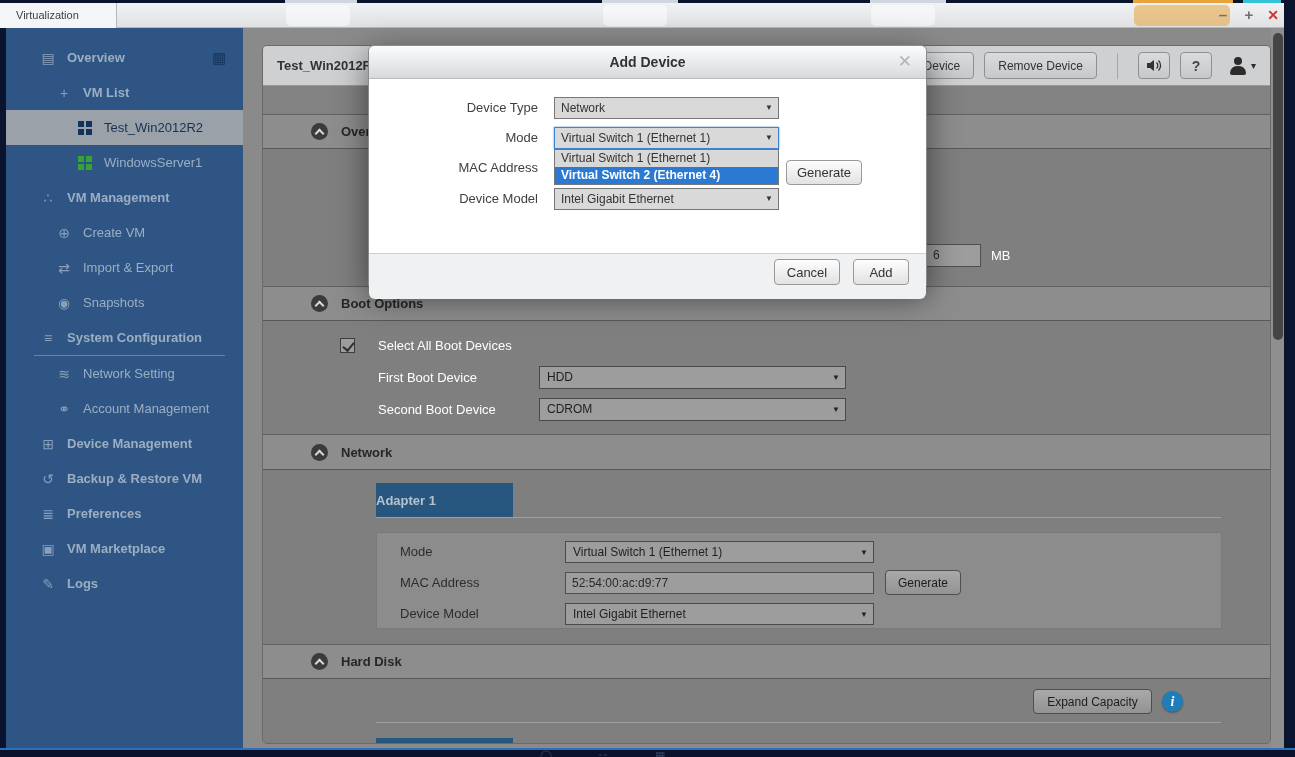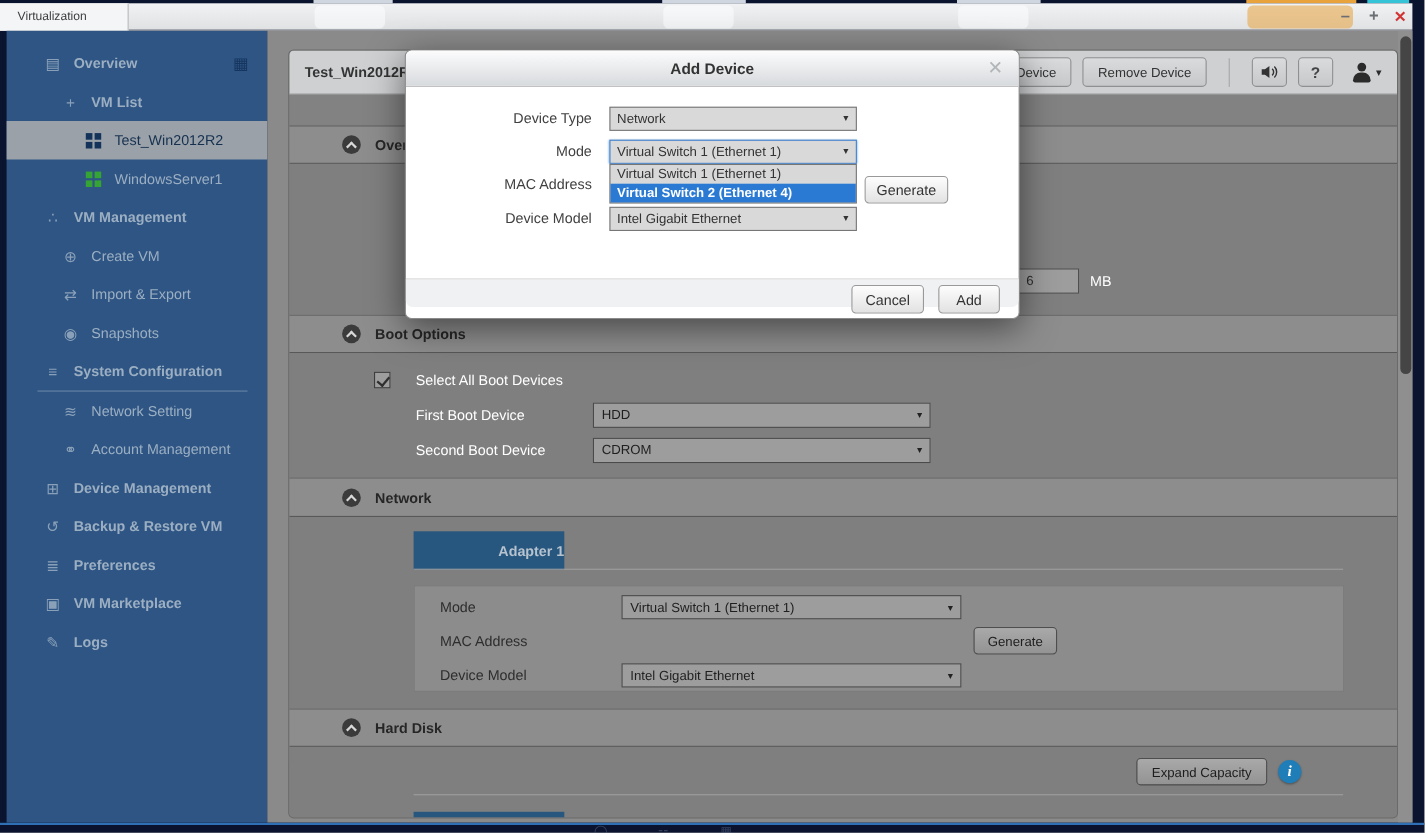--- a/index.html
+++ b/index.html
@@ -66,21 +66,21 @@
   .sel { position:absolute; background:#9d9d9d; border:1px solid #4a4a4a; color:#1f1f1f;
     font-size:12px; line-height:21px; padding:0 20px 0 7px; height:23px; white-space:nowrap; overflow:hidden; cursor:pointer; }
   .sel .arrow { position:absolute; right:5px; top:0; line-height:21px; font-size:8px; color:#222; }
   .field-label { position:absolute; font-size:13px; color:#ffffff; line-height:23px; }
 
   .cb { position:absolute; width:15px; height:15px; background:#9d9d9d; border:1px solid #3d3d3d; cursor:pointer; }
   .cb::after { content:""; position:absolute; left:4px; top:1px; width:5px; height:9px;
     border-right:2px solid #2e2e2e; border-bottom:2px solid #2e2e2e; transform:rotate(40deg); }
 
   .adapter-tab { position:absolute; left:113px; top:13px; width:137px; height:35px; background:var(--accent_blue,#27567f);
-    color:#b6c2ce; font-size:13px; font-weight:bold; text-align:right; line-height:35px; cursor:pointer; }
+    color:#b6c2ce; font-size:13px; font-weight:bold; text-align:left; line-height:35px; cursor:pointer; }
   .tab-line { position:absolute; left:113px; top:47px; width:845px; height:1px; background:#9f9f9f; }
   .net-group { position:absolute; left:113px; top:62px; width:846px; height:97px; background:#8c8c8c; border:1px solid #7a7a7a; }
   .ng-label { position:absolute; left:23px; font-size:13px; color:#2d2d2d; line-height:22px; }
   .txt { position:absolute; background:#9d9d9d; border:1px solid #4f4f4f; color:#2a2a2a; font-size:12px; line-height:20px; padding:0 6px; }
 
   .btn-dim { background:linear-gradient(#a9a9a9,#939393); border:1px solid #4e4e4e; border-radius:4px;
     color:#1d1d1d; font-size:12px; font-family:inherit; cursor:pointer; }
   .info-circle { position:absolute; width:21px; height:21px; border-radius:50%; background:var(--info_blue,#1f7db8);
     color:#fff; font-family:"Liberation Serif",serif; font-style:italic; font-weight:bold; font-size:14px;
     text-align:center; line-height:21px; box-shadow:0 1px 2px rgba(0,0,0,.35); cursor:pointer; }
@@ -100,21 +100,21 @@
   .m-label { position:absolute; left:0; width:169px; text-align:right; font-size:13px; color:#404040; line-height:22px; }
   .msel { position:absolute; left:185px; width:225px; height:22px; background:#d9d9d9; border:1px solid #767676;
     color:#333; font-size:12px; line-height:20px; padding:0 20px 0 6px; cursor:pointer; }
   .msel .arrow { position:absolute; right:5px; top:0; line-height:20px; font-size:8px; color:#333; }
   .msel.focus { border:1px solid #3f80cf; box-shadow:0 0 2px #5b9bd5; }
   .mlist { position:absolute; left:185px; top:103px; width:225px; border:1px solid #767676; background:#d8d8d8; z-index:5; }
   .opt { height:17px; font-size:12px; line-height:17px; padding:0 6px; color:#333; cursor:pointer; white-space:nowrap; }
   .opt.selected { background:var(--selection_blue,#2a7ad4); color:#fff; font-weight:bold; }
   .btn { background:linear-gradient(#fdfdfd,#e2e2e2); border:1px solid #999; border-radius:4px;
     color:#333; font-size:13px; font-family:inherit; cursor:pointer; }
-  .modal-footer { position:absolute; left:0; top:207px; width:100%; height:26px; background:#f0f1f2;
+  .modal-footer { position:absolute; left:0; top:207px; width:100%; height:46px; background:#f0f1f2;
     border-top:1px solid #d0d0d0; border-radius:0 0 6px 6px; }
 
   
   .taskbar { position:absolute; left:0; top:748px; width:1295px; height:9px; background:#0a122e; }
   .taskbar::before { content:""; position:absolute; left:0; top:0; width:100%; height:2px; background:#2f6fb3; }
   .tb-ghost { position:absolute; top:1px; font-size:11px; color:rgba(150,180,220,.28); }
 </style>
 </head>
 <body>
 
@@ -277,20 +277,23 @@
       <div class="sec-body" style="height:174px">
         <div class="adapter-tab">Adapter 1</div>
         <div class="tab-line"></div>
         <div class="net-group">
           <span class="ng-label" style="top:8px">Mode</span>
           <div class="sel" style="left:188px;top:8px;width:309px;height:22px">
             <span>Virtual Switch 1 (Ethernet 1)</span>
             <span class="arrow">▼</span>
           </div>
           <span class="ng-label" style="top:39px">MAC Address</span>
+          <div class="txt" style="left:188px;top:39px;width:309px;height:22px">
+            <span>52:54:00:ac:d9:77</span>
+          </div>
           <button class="btn-dim" style="position:absolute;left:508px;top:37px;width:76px;height:25px">Generate</button>
           <span class="ng-label" style="top:70px">Device Model</span>
           <div class="sel" style="left:188px;top:70px;width:309px;height:22px">
             <span>Intel Gigabit Ethernet</span>
             <span class="arrow">▼</span>
           </div>
         </div>
       </div>
 
       <div class="sec-header">

